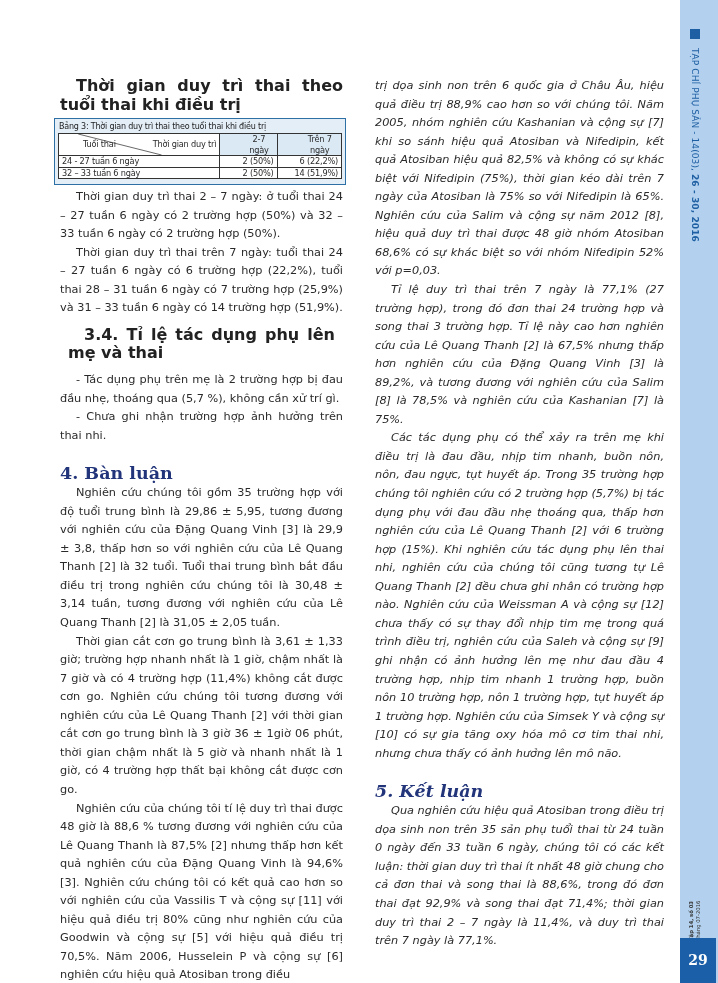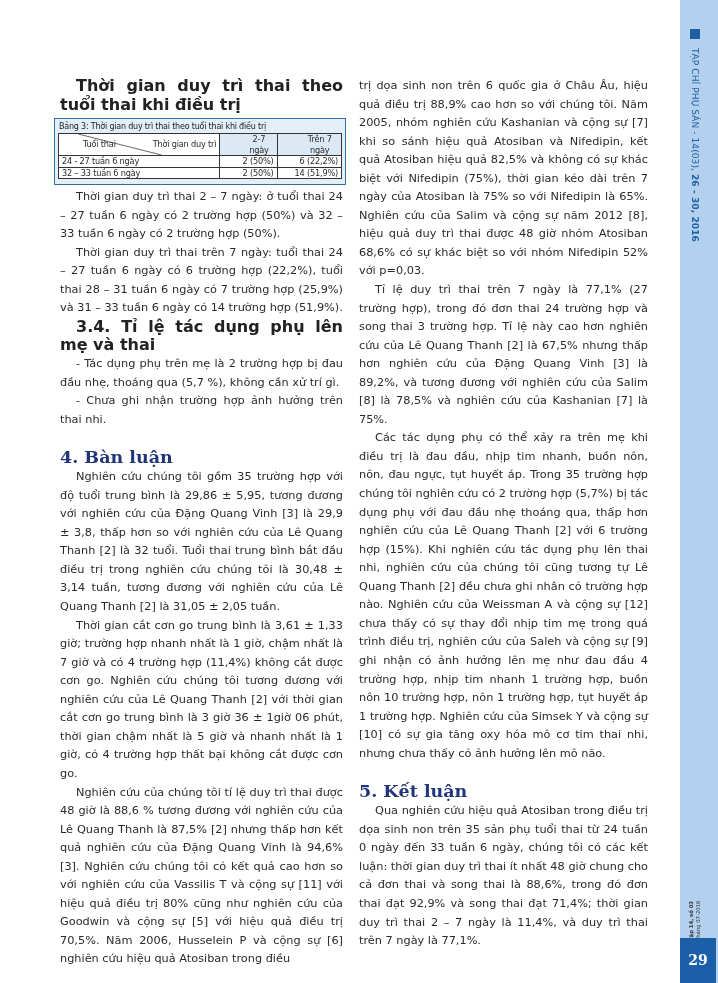--- a/index.html
+++ b/index.html
@@ -8,28 +8,28 @@
     background: #ffffff;
     font-family: "DejaVu Sans", sans-serif;
     color: #2a2a2a;
   }
   .col {
     position: absolute; top: 77px;
     font-size: 11.3px; line-height: 18.55px;
     text-align: justify;
   }
   .col-left { left: 60px; width: 283px; }
-  .col-right { left: 359px; width: 289px; }
+  .col-right { left: 375px; width: 289px; font-style: italic; }
   .col p { margin: 0; text-indent: 16px; }
   .col p.noindent { text-indent: 0; }
   .sub-heading {
     font-weight: bold; font-size: 16px; margin: 0 0 4px 0; text-indent: 16px;
     color: #222;
   }
-  .sub-heading.s34 { margin: 0; }
+  .sub-heading.s34 { margin: 8px; }
   .section-heading {
     font-family: "DejaVu Serif", serif; font-weight: bold;
     color: #23357a; font-size: 17.5px; line-height: 22px;
     margin: 17px 0 0 0; text-indent: 0;
   }
   .table-box {
     border: 1.5px solid #2e6fa6;
     background: #e3eef7;
     padding: 2px 3px 5px 3px;
     margin: 0 0 3px -6px;

